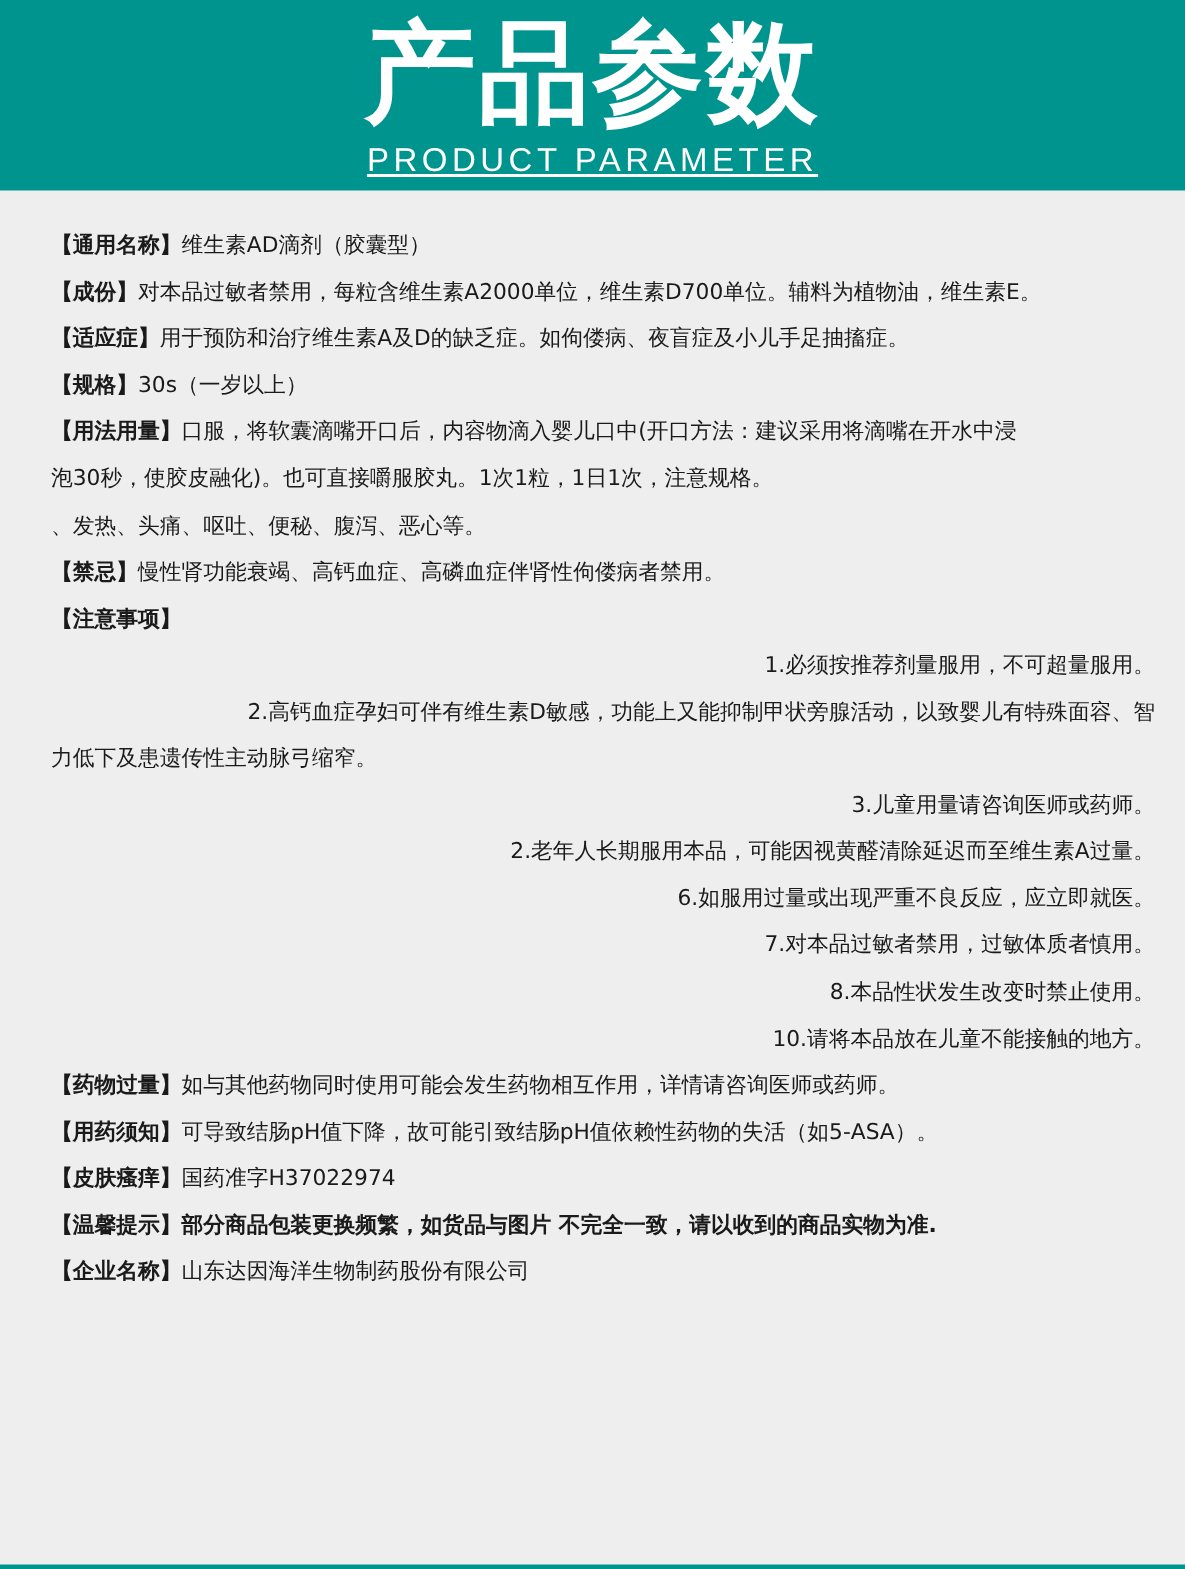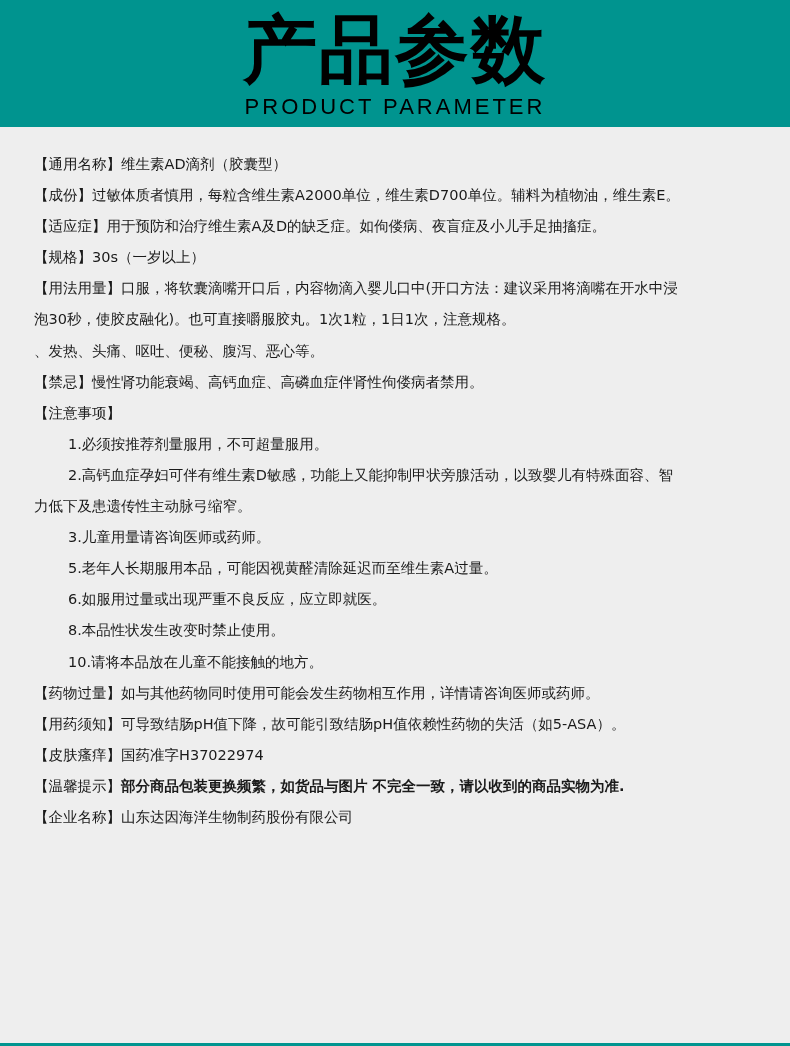--- a/index.html
+++ b/index.html
@@ -6,57 +6,57 @@
   body {
     width: 790px; height: 1046px; overflow: hidden;
     background: #eeeeee;
     font-family: "DejaVu Sans", "Liberation Sans", sans-serif;
     color: #1a1a1a;
     position: relative;
   }
   .header {
     position: absolute; left: 0; top: 0; width: 790px; height: 127px;
     background: #00948f;
-    text-align: center; color: #000000;
+    text-align: center; color: #ffffff;
   }
   .header .title {
     position: absolute; left: 0; right: 0; top: 6px;
     font-size: 74px; font-weight: bold; letter-spacing: 2px; line-height: 86px;
   }
   .header .subtitle {
     position: absolute; left: 0; right: 0; top: 94px;
     font-family: "Liberation Sans", sans-serif;
-    font-size: 22px; letter-spacing: 3px; font-weight: normal; line-height: 26px;
+    font-size: 22px; letter-spacing: 3px; font-weight: normal; line-height: 26px; text-decoration: underline;
   }
   .content {
     position: absolute; left: 34px; top: 149px; width: 736px;
     font-size: 14.5px;
   }
   .line { height: 31.1px; line-height: 31.1px; white-space: nowrap; }
-  .label { font-weight: normal; }
-  .indent { padding-left: 34px; }
+  .label { font-weight: bold; }
+  .indent { padding-left: 34px; text-align: right; }
   .notice { font-weight: bold; }
   .bottom-line {
     position: absolute; left: 0; bottom: 0; width: 790px; height: 3px; background: #00948f;
   }
 </style>
 </head>
 <body>
 
 <div class="header">
   <div class="title">产品参数</div>
   <div class="subtitle">PRODUCT PARAMETER</div>
 </div>
 
 <div class="content">
   <div class="line">
     <span class="label">【通用名称】</span><span>维生素AD滴剂（胶囊型）</span>
   </div>
   <div class="line">
-    <span class="label">【成份】</span><span>过敏体质者慎用，每粒含维生素A2000单位，维生素D700单位。辅料为植物油，维生素E。</span>
+    <span class="label">【成份】</span><span>对本品过敏者禁用，每粒含维生素A2000单位，维生素D700单位。辅料为植物油，维生素E。</span>
   </div>
   <div class="line">
     <span class="label">【适应症】</span><span>用于预防和治疗维生素A及D的缺乏症。如佝偻病、夜盲症及小儿手足抽搐症。</span>
   </div>
   <div class="line">
     <span class="label">【规格】</span><span>30s（一岁以上）</span>
   </div>
   <div class="line">
     <span class="label">【用法用量】</span><span>口服，将软囊滴嘴开口后，内容物滴入婴儿口中(开口方法：建议采用将滴嘴在开水中浸</span>
   </div>
@@ -65,22 +65,23 @@
   <div class="line">
     <span class="label">【禁忌】</span><span>慢性肾功能衰竭、高钙血症、高磷血症伴肾性佝偻病者禁用。</span>
   </div>
   <div class="line">
     <span class="label">【注意事项】</span>
   </div>
   <div class="line indent">1.必须按推荐剂量服用，不可超量服用。</div>
   <div class="line indent">2.高钙血症孕妇可伴有维生素D敏感，功能上又能抑制甲状旁腺活动，以致婴儿有特殊面容、智</div>
   <div class="line">力低下及患遗传性主动脉弓缩窄。</div>
   <div class="line indent">3.儿童用量请咨询医师或药师。</div>
-  <div class="line indent">5.老年人长期服用本品，可能因视黄醛清除延迟而至维生素A过量。</div>
+  <div class="line indent">2.老年人长期服用本品，可能因视黄醛清除延迟而至维生素A过量。</div>
   <div class="line indent">6.如服用过量或出现严重不良反应，应立即就医。</div>
+  <div class="line indent">7.对本品过敏者禁用，过敏体质者慎用。</div>
   <div class="line indent">8.本品性状发生改变时禁止使用。</div>
   <div class="line indent">10.请将本品放在儿童不能接触的地方。</div>
   <div class="line">
     <span class="label">【药物过量】</span><span>如与其他药物同时使用可能会发生药物相互作用，详情请咨询医师或药师。</span>
   </div>
   <div class="line">
     <span class="label">【用药须知】</span><span>可导致结肠pH值下降，故可能引致结肠pH值依赖性药物的失活（如5-ASA）。</span>
   </div>
   <div class="line">
     <span class="label">【皮肤瘙痒】</span><span>国药准字H37022974</span>

